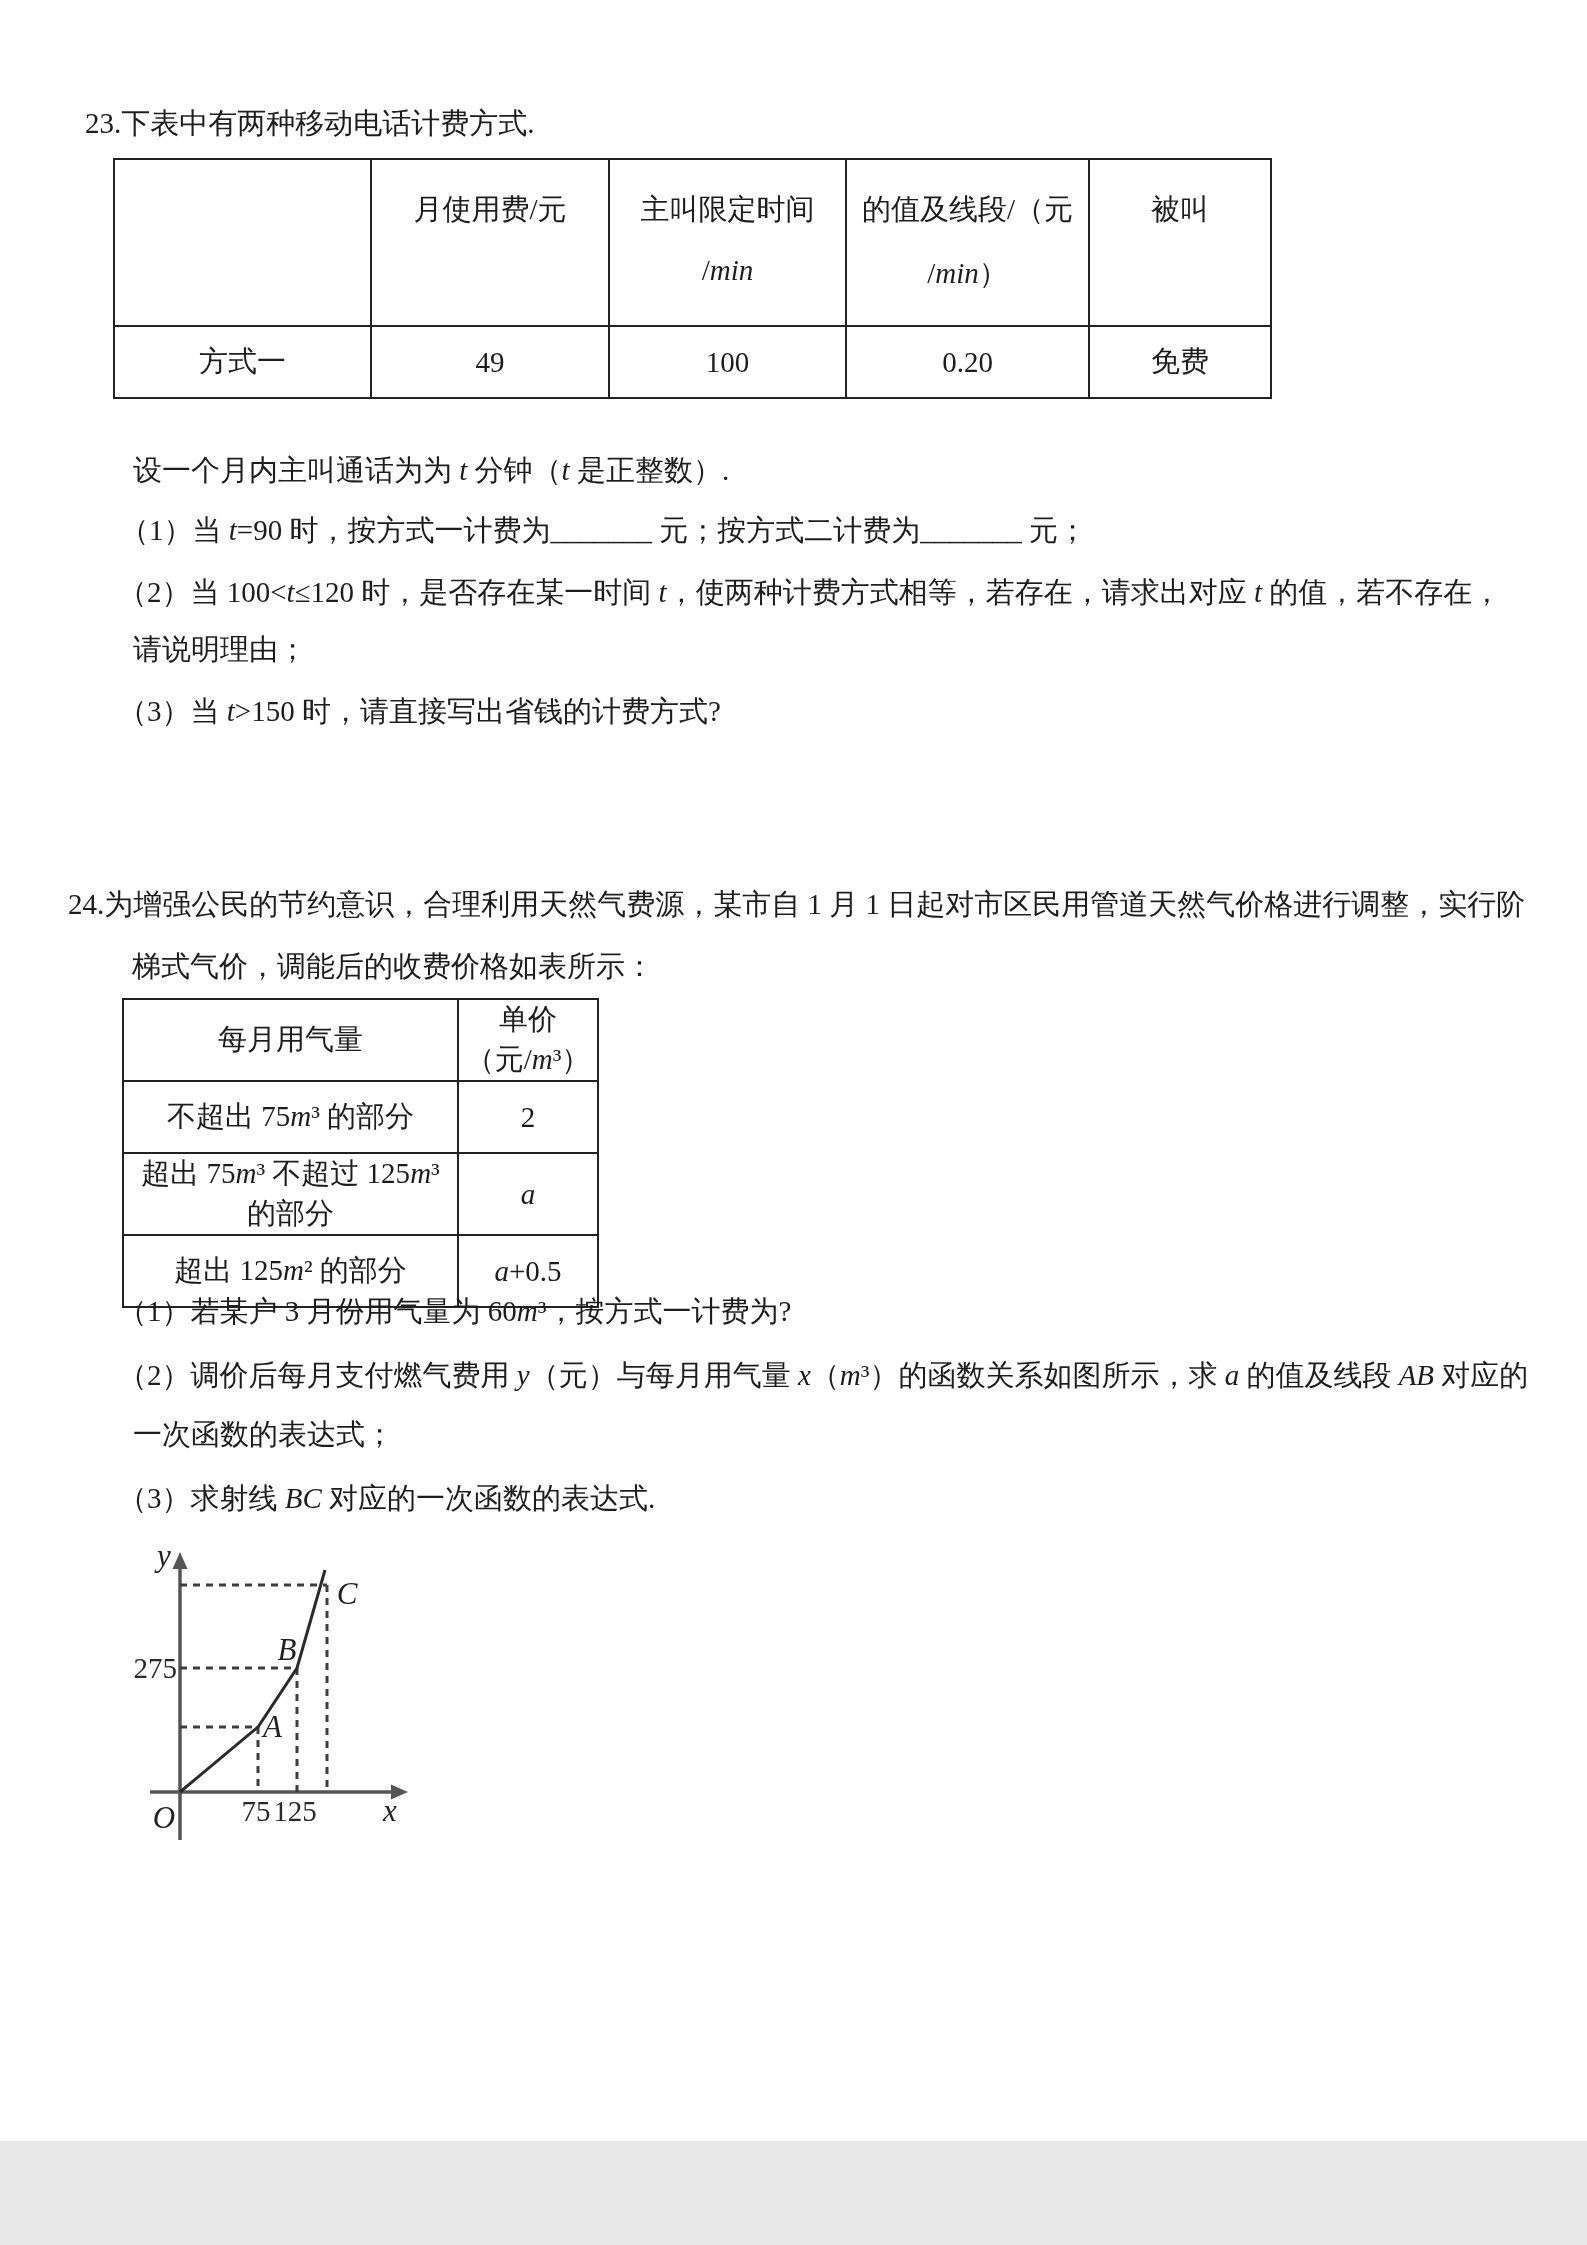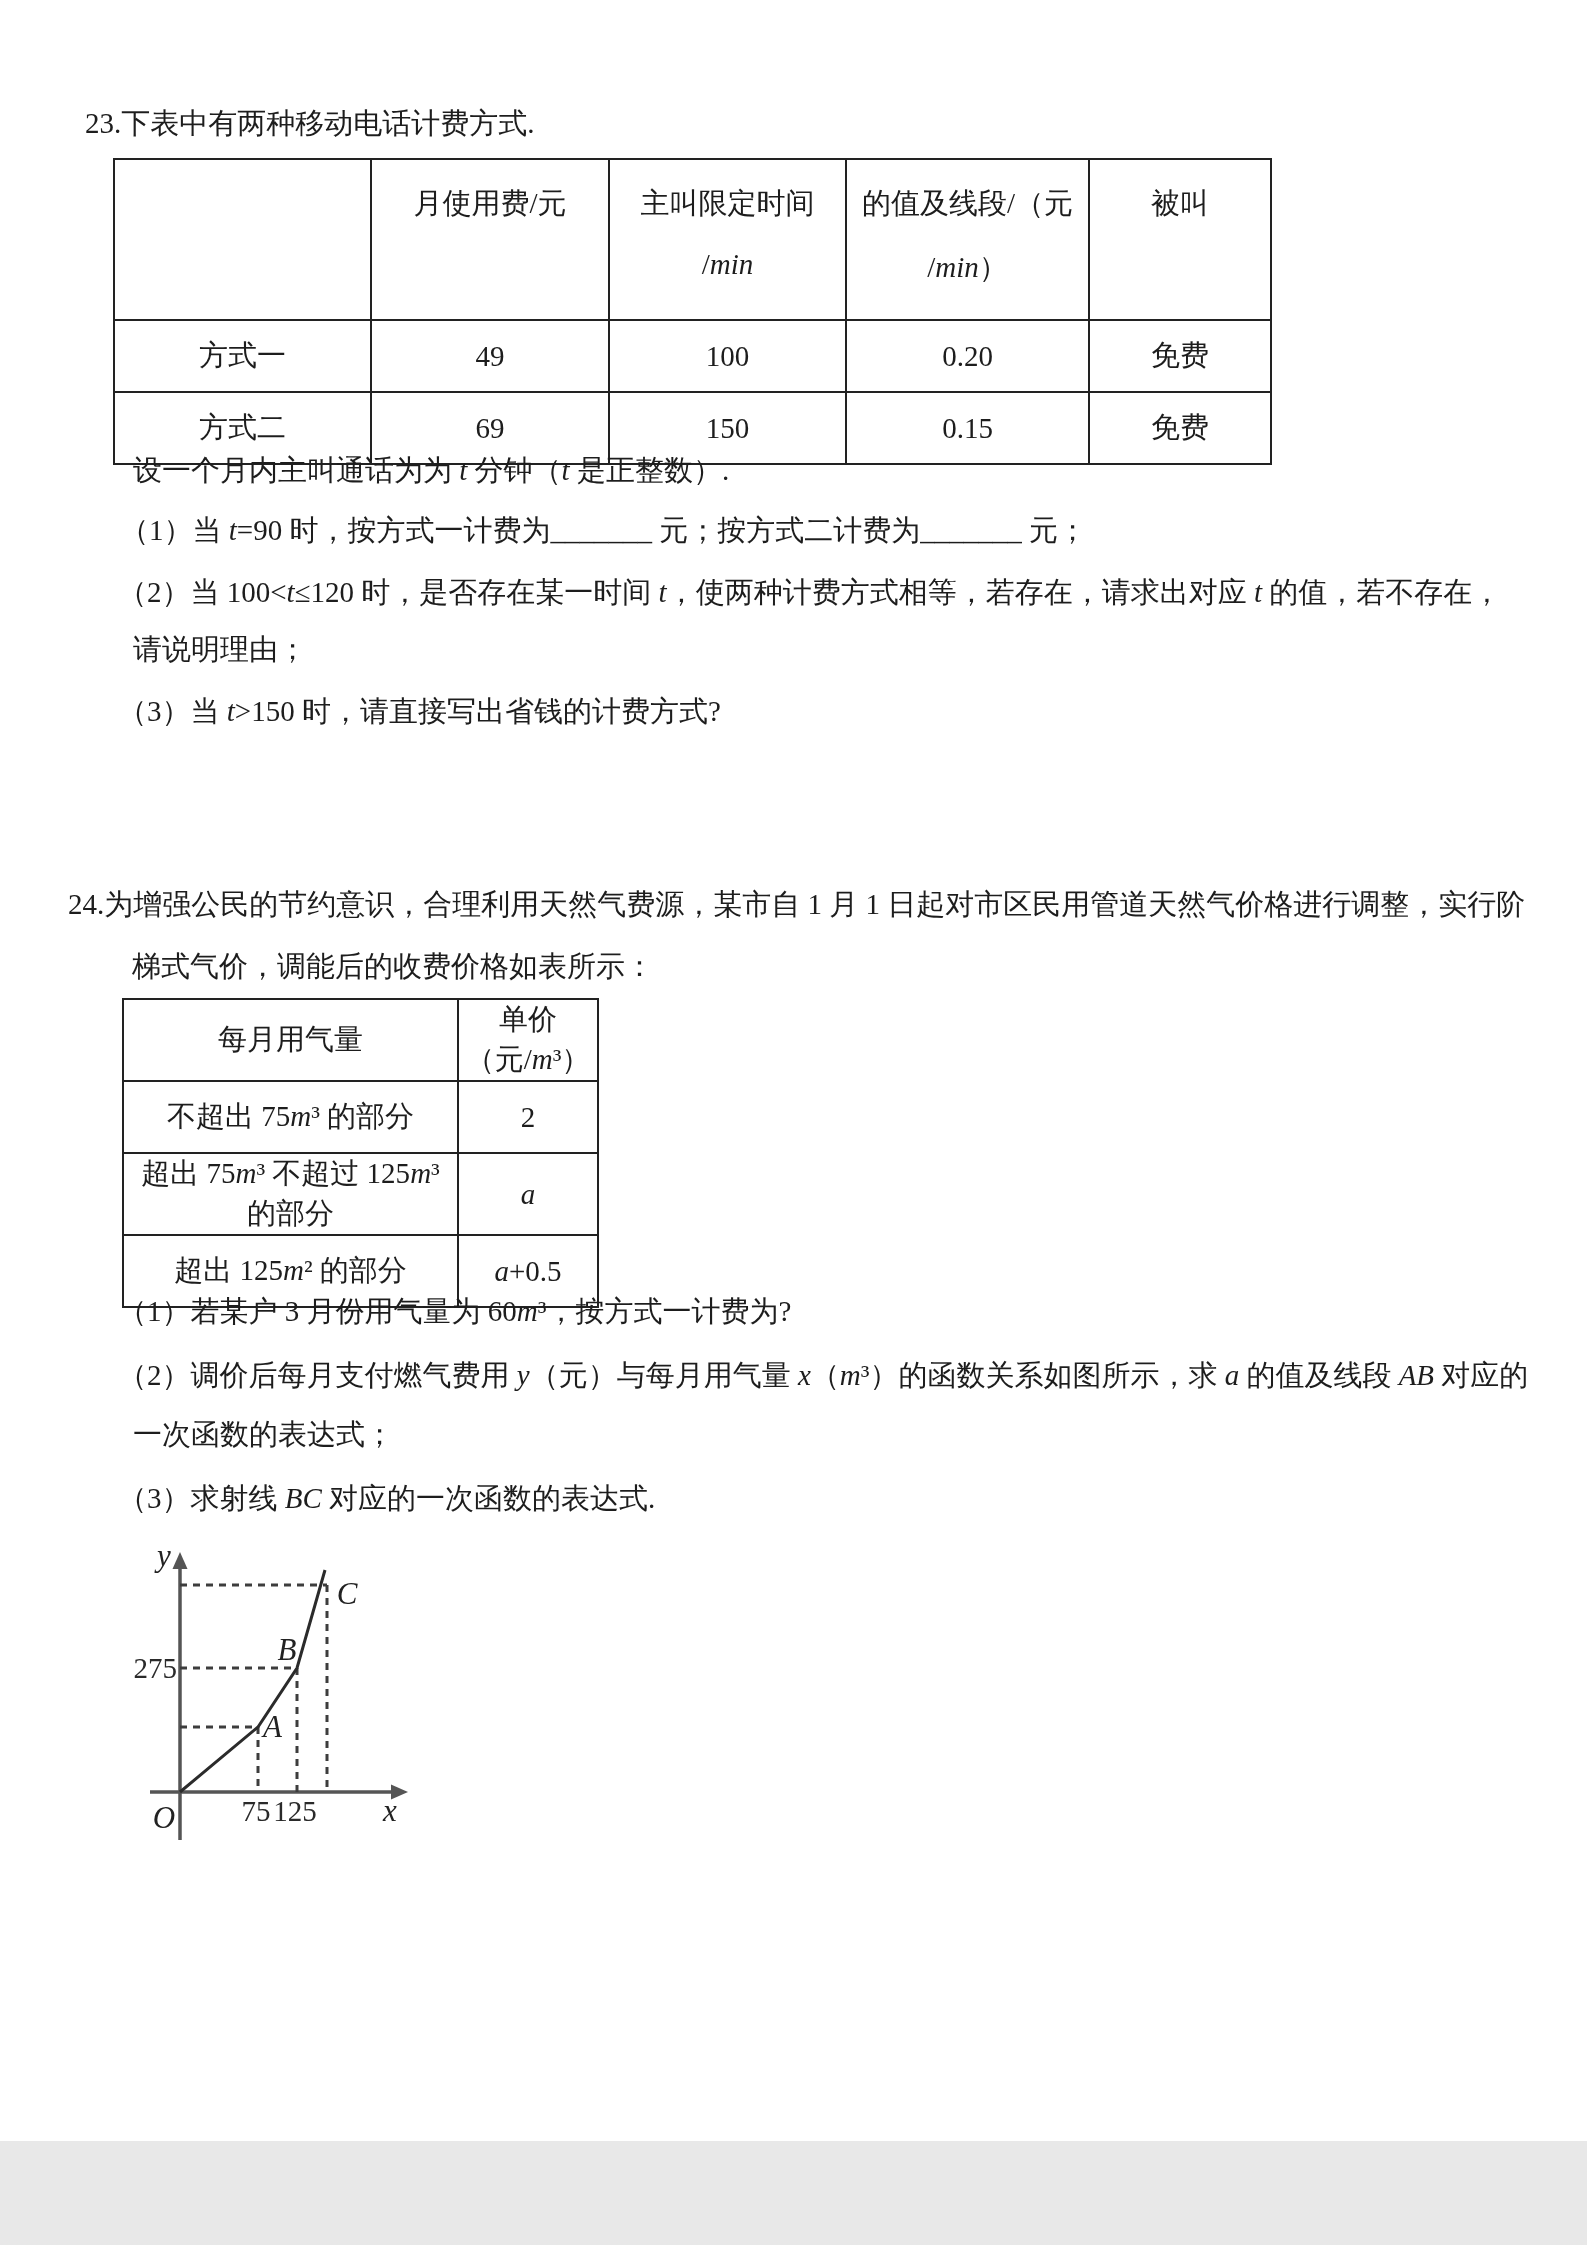--- a/index.html
+++ b/index.html
@@ -26,21 +26,21 @@
   td{
     border:2px solid #222;
     text-align:center;
     font-size:29px;
     padding:0;
     overflow:hidden;
   }
   .t1 .hrow td{
     height:135px;
     vertical-align:top;
-    padding-top:24px;
+    padding-top:30px;
   }
   .t1 .hrow .hl2{margin-top:24px;}
   .t1 .drow td{height:70px;vertical-align:middle;}
   .t2 .hrow td{height:69px;vertical-align:middle;}
   .t2 .drow td{height:70px;vertical-align:middle;}
   .graph{position:absolute;left:100px;top:1540px;}
   .graph text{
     font-family:"Liberation Serif", serif;
     fill:#2a2a2a;
     font-size:29px;
@@ -94,27 +94,20 @@
         <td>
             <div class="hl1"><span>被叫</span></div>
             <div class="hl2"></div>
           </td>
       </tr>
       <tr class="drow">
         <td>方式一</td>
         <td>49</td>
         <td>100</td>
         <td>0.20</td>
-        <td>免费</td>
-      </tr>
-      <tr class="drow">
-        <td>方式二</td>
-        <td>69</td>
-        <td>150</td>
-        <td>0.15</td>
         <td>免费</td>
       </tr>
     </tbody>
   </table>
 
   <div class="line" style="left:133px;top:453px;"><span>设一个月内主叫通话为为 </span><i>t</i><span> 分钟（</span><i>t</i><span> 是正整数）.</span></div>
   <div class="line" style="left:120px;top:513px;"><span>（1）当 </span><i>t</i><span>=90 时，按方式一计费为</span><span>_______</span><span> 元；按方式二计费为</span><span>_______</span><span> 元；</span></div>
   <div class="line" style="left:118px;top:575px;"><span>（2）当 100&lt;</span><i>t</i><span>≤120 时，是否存在某一时间 </span><i>t</i><span>，使两种计费方式相等，若存在，请求出对应 </span><i>t</i><span> 的值，若不存在，</span></div>
   <div class="line" style="left:133px;top:632px;">请说明理由；</div>
   <div class="line" style="left:118px;top:694px;"><span>（3）当 </span><i>t</i><span>&gt;150 时，请直接写出省钱的计费方式?</span></div>

